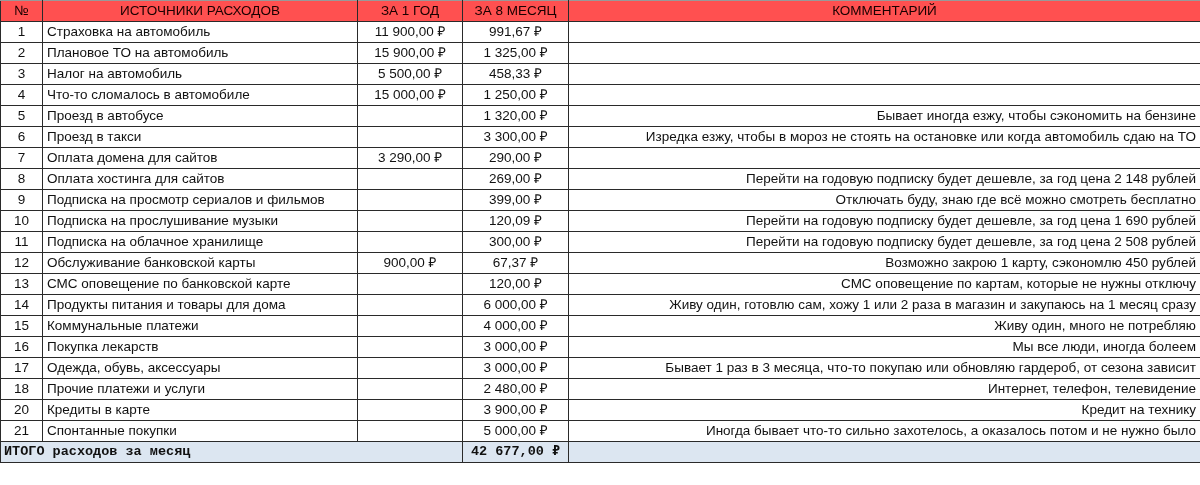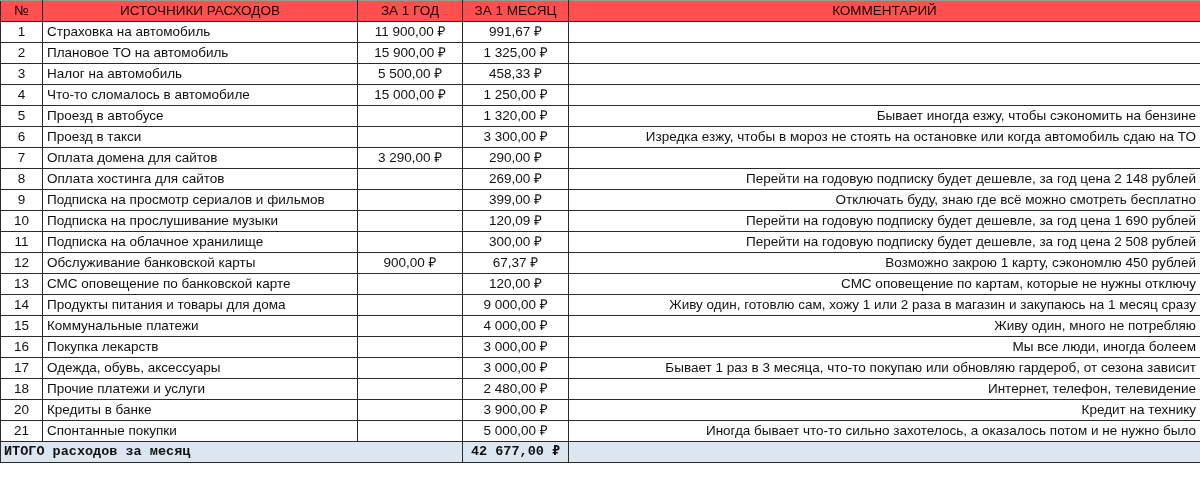--- a/index.html
+++ b/index.html
@@ -51,21 +51,21 @@
       <col class="c-src">
       <col class="c-year">
       <col class="c-month">
       <col class="c-cmt">
   </colgroup>
   <thead>
     <tr>
       <th>№</th>
       <th>ИСТОЧНИКИ РАСХОДОВ</th>
       <th>ЗА 1 ГОД</th>
-      <th>ЗА 1 МЕСЯЦ</th>
+      <th>ЗА 8 МЕСЯЦ</th>
       <th>КОММЕНТАРИЙ</th>
     </tr>
   </thead>
   <tbody id="rows-body">
   <tr>
         <td class="num">1</td>
         <td class="src">Страховка на автомобиль</td>
         <td class="year">11 900,00 ₽</td>
         <td class="month">991,67 ₽</td>
         <td class="cmt"></td>
@@ -151,21 +151,21 @@
         <td class="num">13</td>
         <td class="src">СМС оповещение по банковской карте</td>
         <td class="year"></td>
         <td class="month">120,00 ₽</td>
         <td class="cmt">СМС оповещение по картам, которые не нужны отключу</td>
       </tr>
       <tr>
         <td class="num">14</td>
         <td class="src">Продукты питания и товары для дома</td>
         <td class="year"></td>
-        <td class="month">9 000,00 ₽</td>
+        <td class="month">6 000,00 ₽</td>
         <td class="cmt">Живу один, готовлю сам, хожу 1 или 2 раза в магазин и закупаюсь на 1 месяц сразу</td>
       </tr>
       <tr>
         <td class="num">15</td>
         <td class="src">Коммунальные платежи</td>
         <td class="year"></td>
         <td class="month">4 000,00 ₽</td>
         <td class="cmt">Живу один, много не потребляю</td>
       </tr>
       <tr>
@@ -184,21 +184,21 @@
       </tr>
       <tr>
         <td class="num">18</td>
         <td class="src">Прочие платежи и услуги</td>
         <td class="year"></td>
         <td class="month">2 480,00 ₽</td>
         <td class="cmt">Интернет, телефон, телевидение</td>
       </tr>
       <tr>
         <td class="num">20</td>
-        <td class="src">Кредиты в банке</td>
+        <td class="src">Кредиты в карте</td>
         <td class="year"></td>
         <td class="month">3 900,00 ₽</td>
         <td class="cmt">Кредит на технику</td>
       </tr>
       <tr>
         <td class="num">21</td>
         <td class="src">Спонтанные покупки</td>
         <td class="year"></td>
         <td class="month">5 000,00 ₽</td>
         <td class="cmt">Иногда бывает что-то сильно захотелось, а оказалось потом и не нужно было</td>

